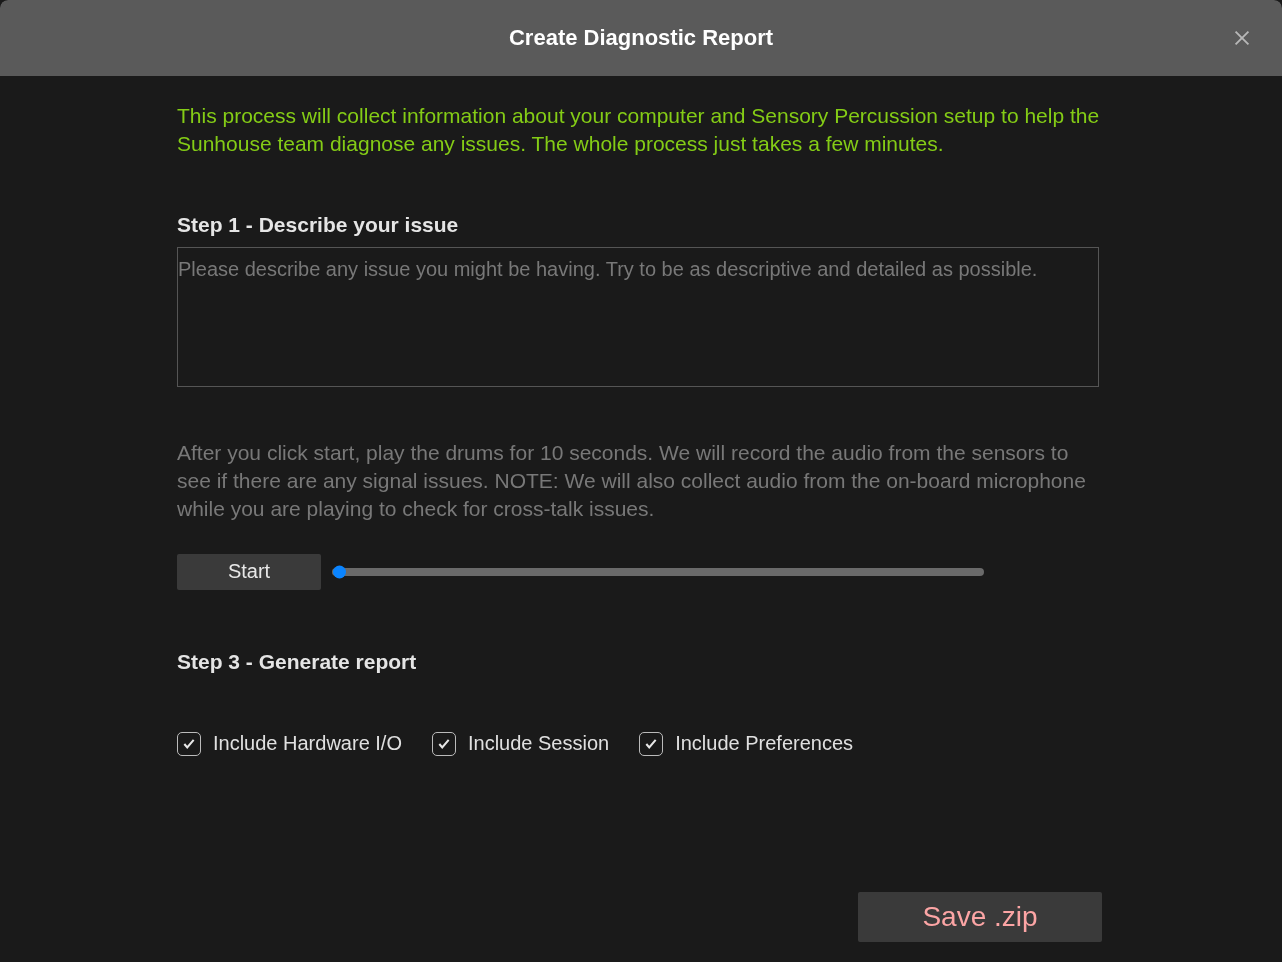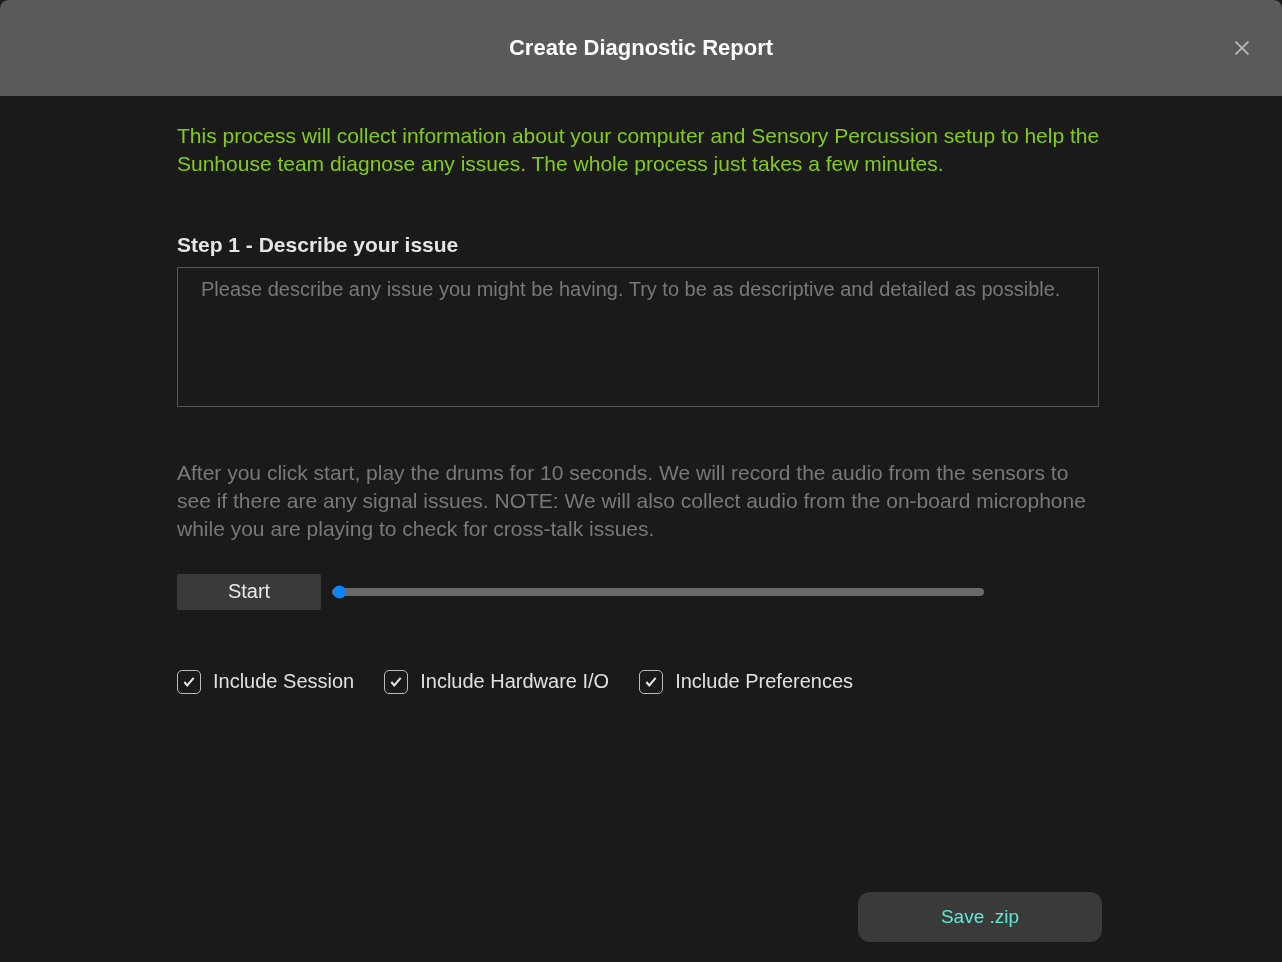--- a/index.html
+++ b/index.html
@@ -10,21 +10,21 @@
     body {
       width: 1282px;
       height: 962px;
       background: #1a1a1a;
       font-family: -apple-system, BlinkMacSystemFont, "Segoe UI", Helvetica, Arial, sans-serif;
       color: #e8e8e8;
       overflow: hidden;
       border-radius: 8px;
     }
     .header {
-      height: 96px;
+      height: 76px;
       background: #5a5a5a;
       display: flex;
       align-items: center;
       justify-content: center;
       position: relative;
       border-radius: 8px 8px 0 0;
     }
     .header-title {
       color: #ffffff;
       font-size: 22px;
@@ -62,21 +62,21 @@
       margin-bottom: 10px;
       font-weight: 700;
     }
     .textarea-field {
       width: 922px;
       height: 140px;
       background: transparent;
       border: 1px solid #555;
       font-size: 20px;
       color: #e0e0e0;
-      padding: 10px 23px;
+      padding: 10px 0;
       font-family: inherit;
       resize: none;
       outline: none;
     }
     .textarea-field::placeholder {
       color: #787878;
     }
     .step-section {
       margin-bottom: 48px;
     }
@@ -157,26 +157,26 @@
     }
     .footer {
       position: absolute;
       bottom: 20px;
       right: 180px;
     }
     .save-button {
       width: 244px;
       height: 50px;
       background: #3a3a3a;
-      color: #5eead4;
-      font-size: 19px;
+      color: #fca5a5;
+      font-size: 28px;
       border: none;
       cursor: pointer;
       font-family: inherit;
-      border-radius: 12px;
+      border-radius: 2px;
     }
   </style>
 </head>
 <body>
 
 <div class="header">
   <div class="header-title">Create Diagnostic Report</div>
   <div class="close-btn">
     <svg viewBox="0 0 24 24" fill="none" stroke="currentColor" stroke-width="2">
       <line x1="5" y1="5" x2="19" y2="19"></line>
@@ -198,36 +198,37 @@
     <div class="step-desc">After you click start, play the drums for 10 seconds. We will record the audio from the sensors to see if there are any signal issues. NOTE: We will also collect audio from the on-board microphone while you are playing to check for cross-talk issues.</div>
     <div class="record-row">
       <button class="start-button">Start</button>
       <div class="progress-container">
         <div class="progress-thumb"></div>
       </div>
     </div>
   </div>
 
   <div class="step3-section">
+    <div class="step-title">Step 3 - Generate report</div>
     <div class="checkbox-row">
       <div class="checkbox-item">
         <div class="checkbox-box">
           <svg viewBox="0 0 24 24" fill="none" stroke="currentColor" stroke-width="3.5">
               <polyline points="4 12 9 18 20 5"></polyline>
             </svg>
         </div>
-        <span class="checkbox-label">Include Session</span>
+        <span class="checkbox-label">Include Hardware I/O</span>
       </div>
       <div class="checkbox-item">
         <div class="checkbox-box">
           <svg viewBox="0 0 24 24" fill="none" stroke="currentColor" stroke-width="3.5">
               <polyline points="4 12 9 18 20 5"></polyline>
             </svg>
         </div>
-        <span class="checkbox-label">Include Hardware I/O</span>
+        <span class="checkbox-label">Include Session</span>
       </div>
       <div class="checkbox-item">
         <div class="checkbox-box">
           <svg viewBox="0 0 24 24" fill="none" stroke="currentColor" stroke-width="3.5">
               <polyline points="4 12 9 18 20 5"></polyline>
             </svg>
         </div>
         <span class="checkbox-label">Include Preferences</span>
       </div>
     </div>

